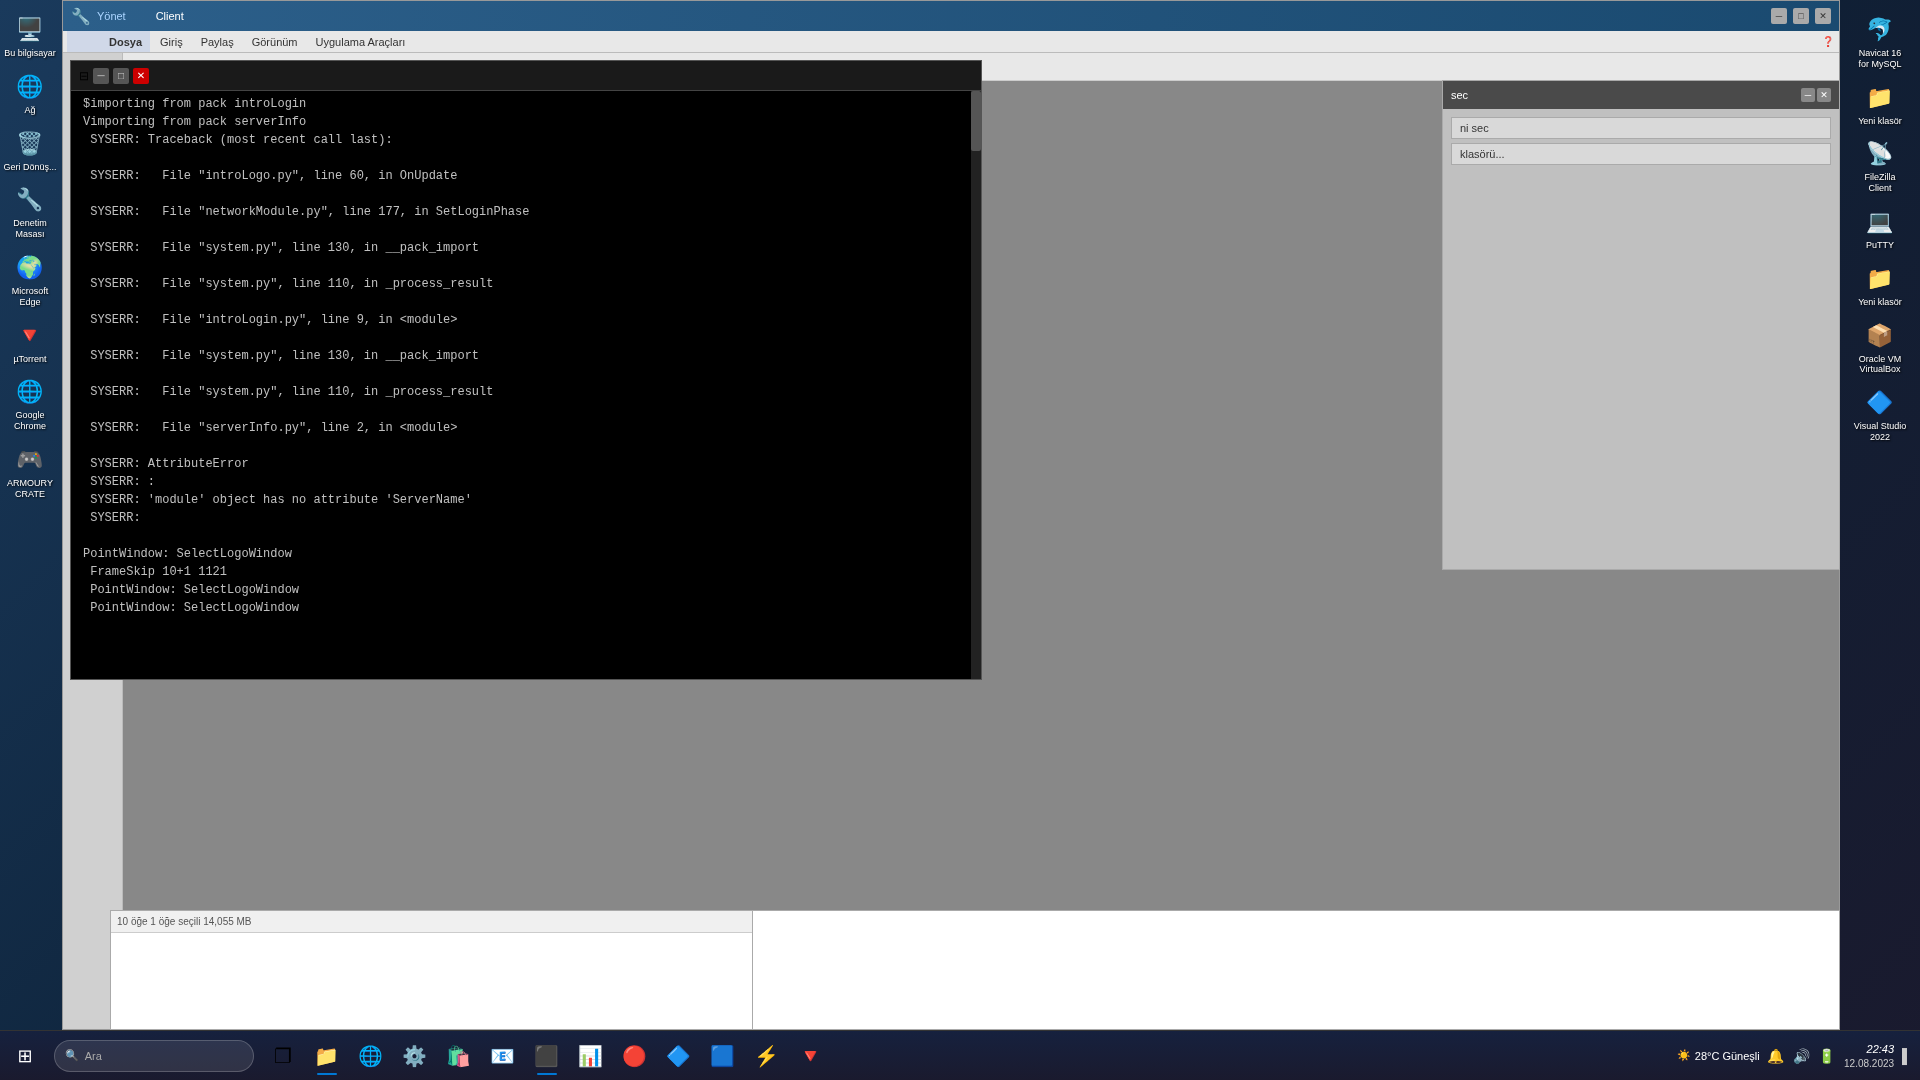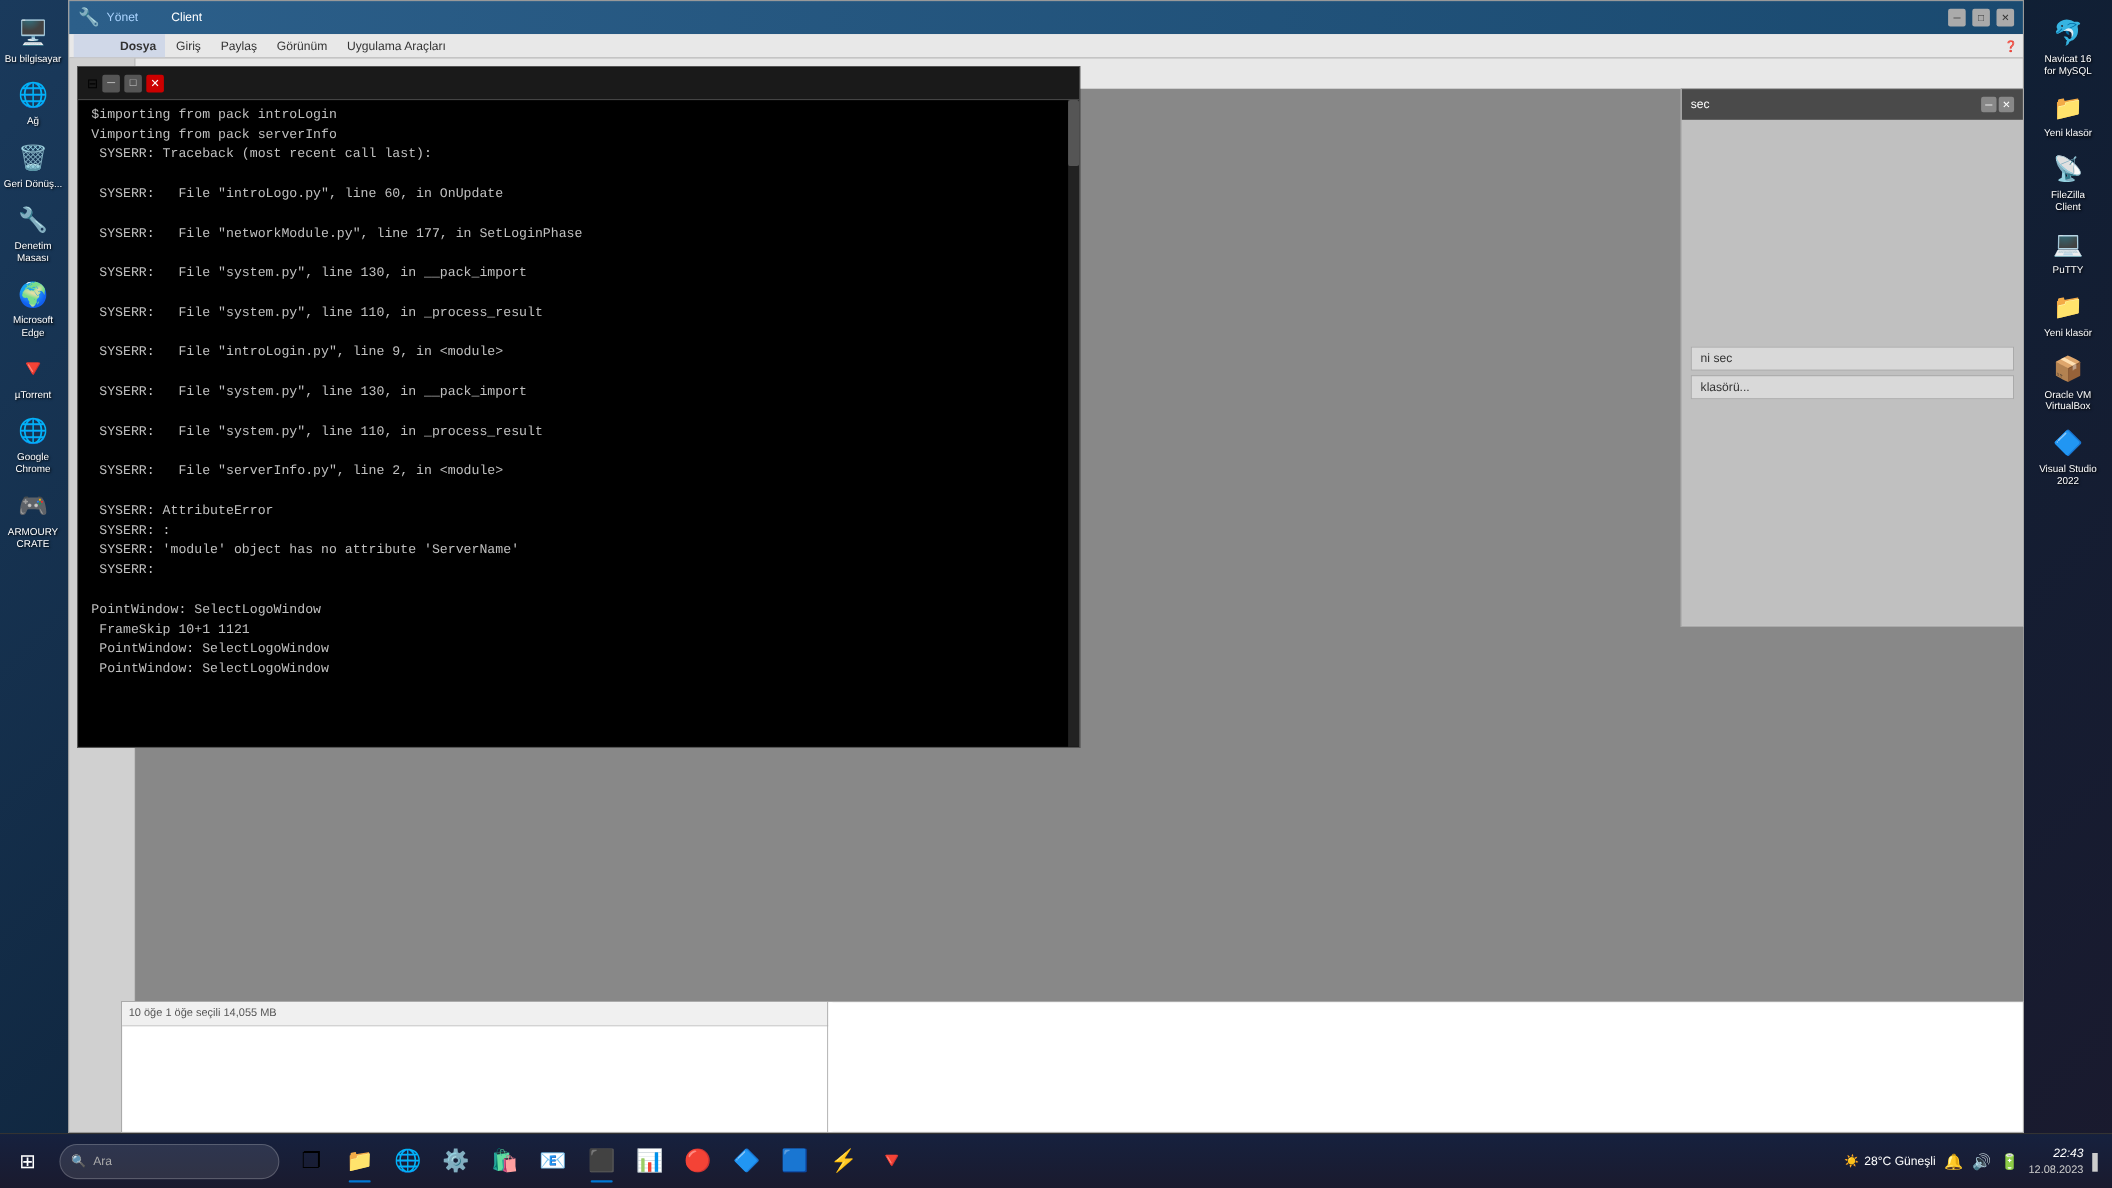--- a/index.html
+++ b/index.html
@@ -340,21 +340,21 @@
     .tray-date { color: #ccc; font-size: 10px; }
 
     
     .console-window::-webkit-scrollbar { width: 8px; }
 
     
     .small-window {
       position: absolute;
       top: 80px;
       right: 80px;
-      width: 312px;
+      width: 398px;
       height: 490px;
       background: #d4d4d4;
       border: 1px solid #aaa;
       z-index: 4;
     }
     .small-window-titlebar {
       height: 28px;
       background: #4a4a4a;
       display: flex;
       align-items: center;
@@ -368,21 +368,20 @@
       display: flex; align-items: center; justify-content: center;
       font-size: 9px; color: #fff; cursor: pointer; margin-left: 2px;
     }
     .small-window-body {
       height: calc(100% - 28px);
       background: #c0c0c0;
       display: flex;
       flex-direction: column;
       padding: 8px;
       gap: 4px;
-      justify-content: center;
     }
     .small-window-item {
       background: rgba(255,255,255,0.4);
       border: 1px solid #aaa;
       padding: 4px 8px;
       font-size: 11px;
       color: #333;
       cursor: pointer;
     }
   </style>

